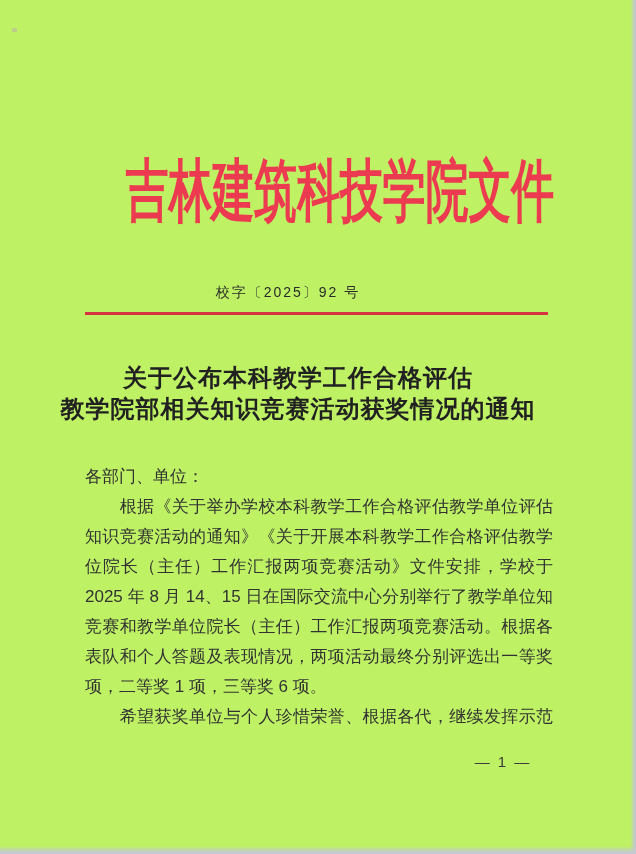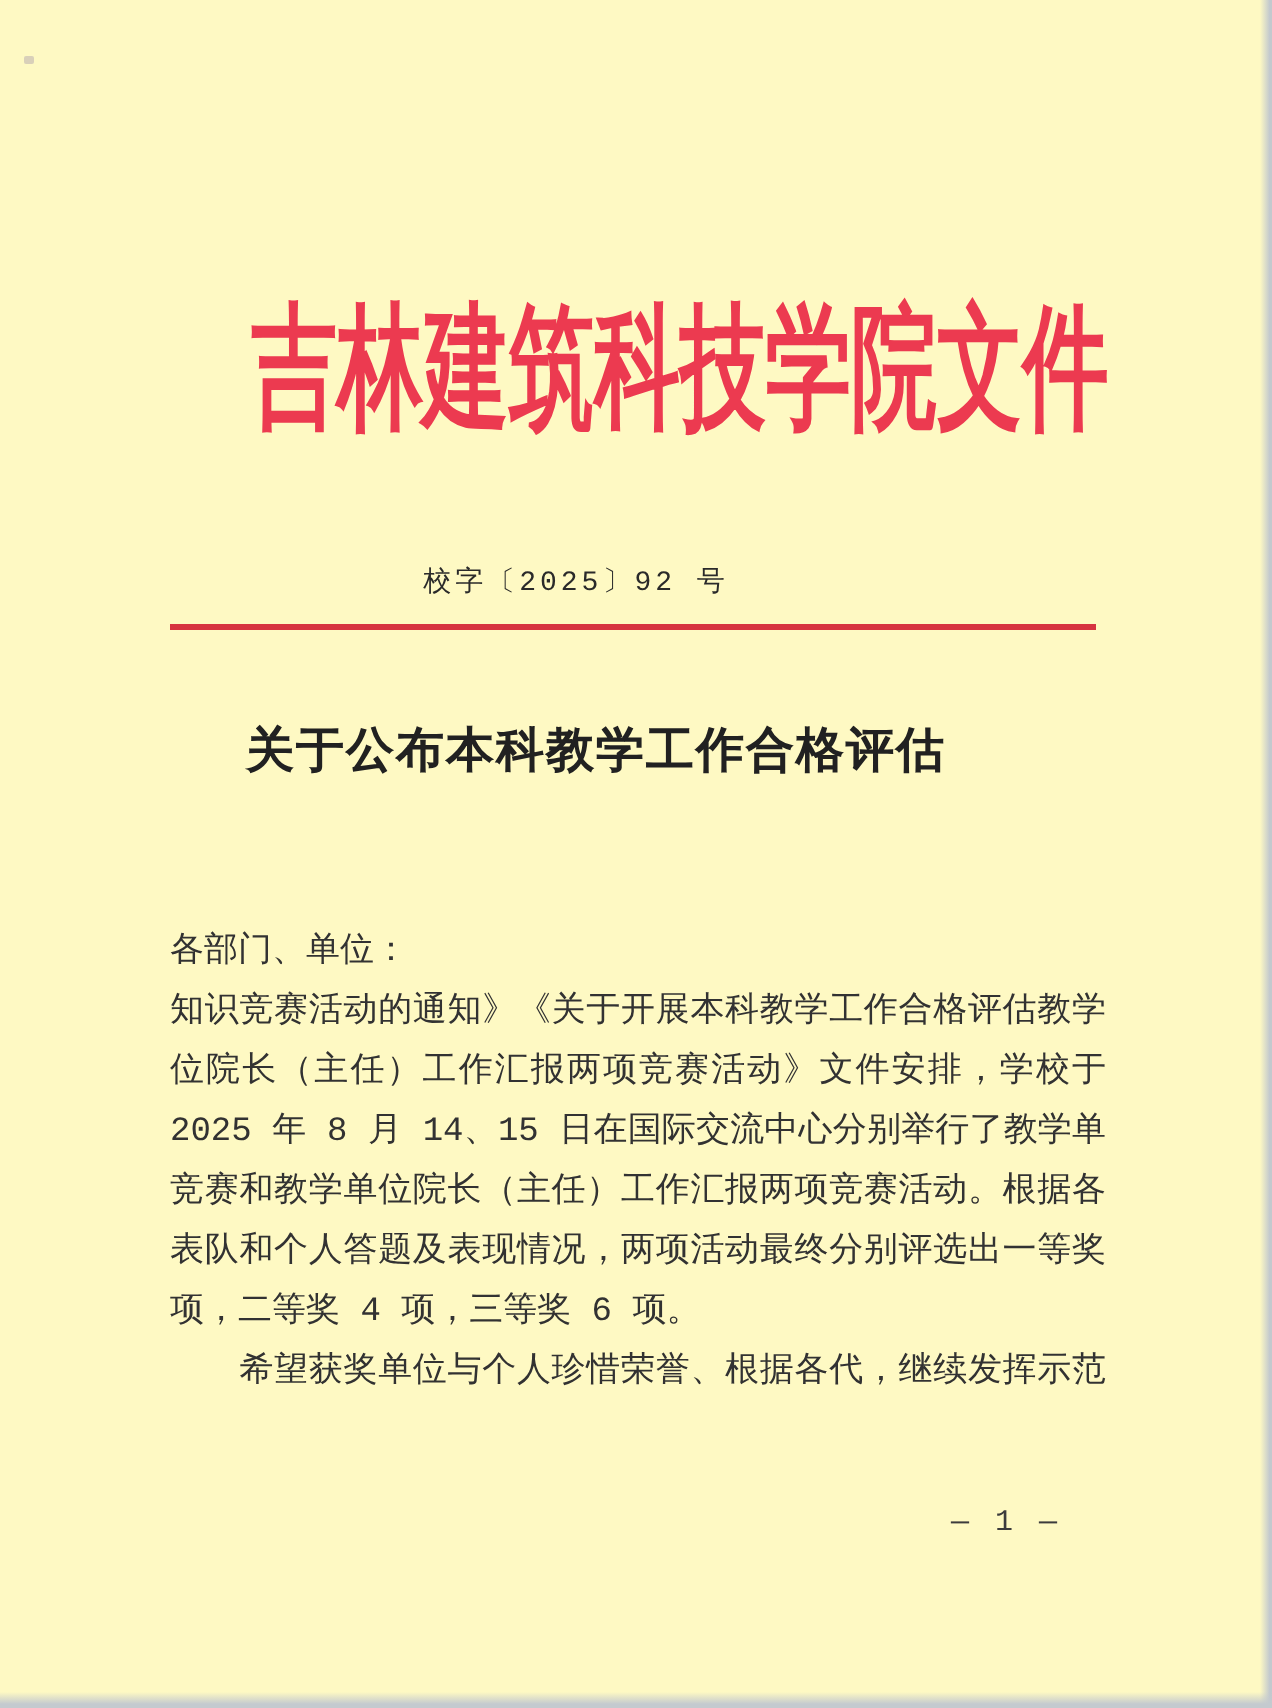--- a/index.html
+++ b/index.html
@@ -4,23 +4,23 @@
 <style>
   html, body {
     margin: 0;
     padding: 0;
     background: #ffffff;
   }
   .page {
     position: relative;
     width: 636px;
     height: 854px;
-    background: #fef9c3;
+    background: #bef264;
     overflow: hidden;
-    font-family: Liberation Mono, monospace;
+    font-family: Liberation Sans, sans-serif;
   }
   
   .scan-mark {
     position: absolute;
     left: 12px;
     top: 28px;
     width: 5px;
     height: 4px;
     background: #b9aeb0;
     opacity: 0.55;
@@ -147,30 +147,32 @@
   </div>
 
   <div class="doc-number">
     <span class="inner">校字〔2025〕92 号</span>
   </div>
 
   <div class="red-rule"></div>
 
   <div class="doc-title">
     <div>关于公布本科教学工作合格评估</div>
+    <div>教学院部相关知识竞赛活动获奖情况的通知</div>
   </div>
 
   <div class="body-block">
     <div class="body-line left">各部门、单位：</div>
+    <div class="body-line just">　　根据《关于举办学校本科教学工作合格评估教学单位评估</div>
     <div class="body-line just">知识竞赛活动的通知》《关于开展本科教学工作合格评估教学单</div>
     <div class="body-line just">位院长（主任）工作汇报两项竞赛活动》文件安排，学校于</div>
     <div class="body-line just">2025 年 8 月 14、15 日在国际交流中心分别举行了教学单位知识</div>
     <div class="body-line just">竞赛和教学单位院长（主任）工作汇报两项竞赛活动。根据各代</div>
     <div class="body-line just">表队和个人答题及表现情况，两项活动最终分别评选出一等奖 2</div>
-    <div class="body-line left">项，二等奖 4 项，三等奖 6 项。</div>
+    <div class="body-line left">项，二等奖 1 项，三等奖 6 项。</div>
     <div class="body-line just">　　希望获奖单位与个人珍惜荣誉、根据各代，继续发挥示范</div>
   </div>
 
   <div class="page-number">— 1 —</div>
 
   <div class="edge-right"></div>
   <div class="edge-bottom"></div>
 
 </div>
 

